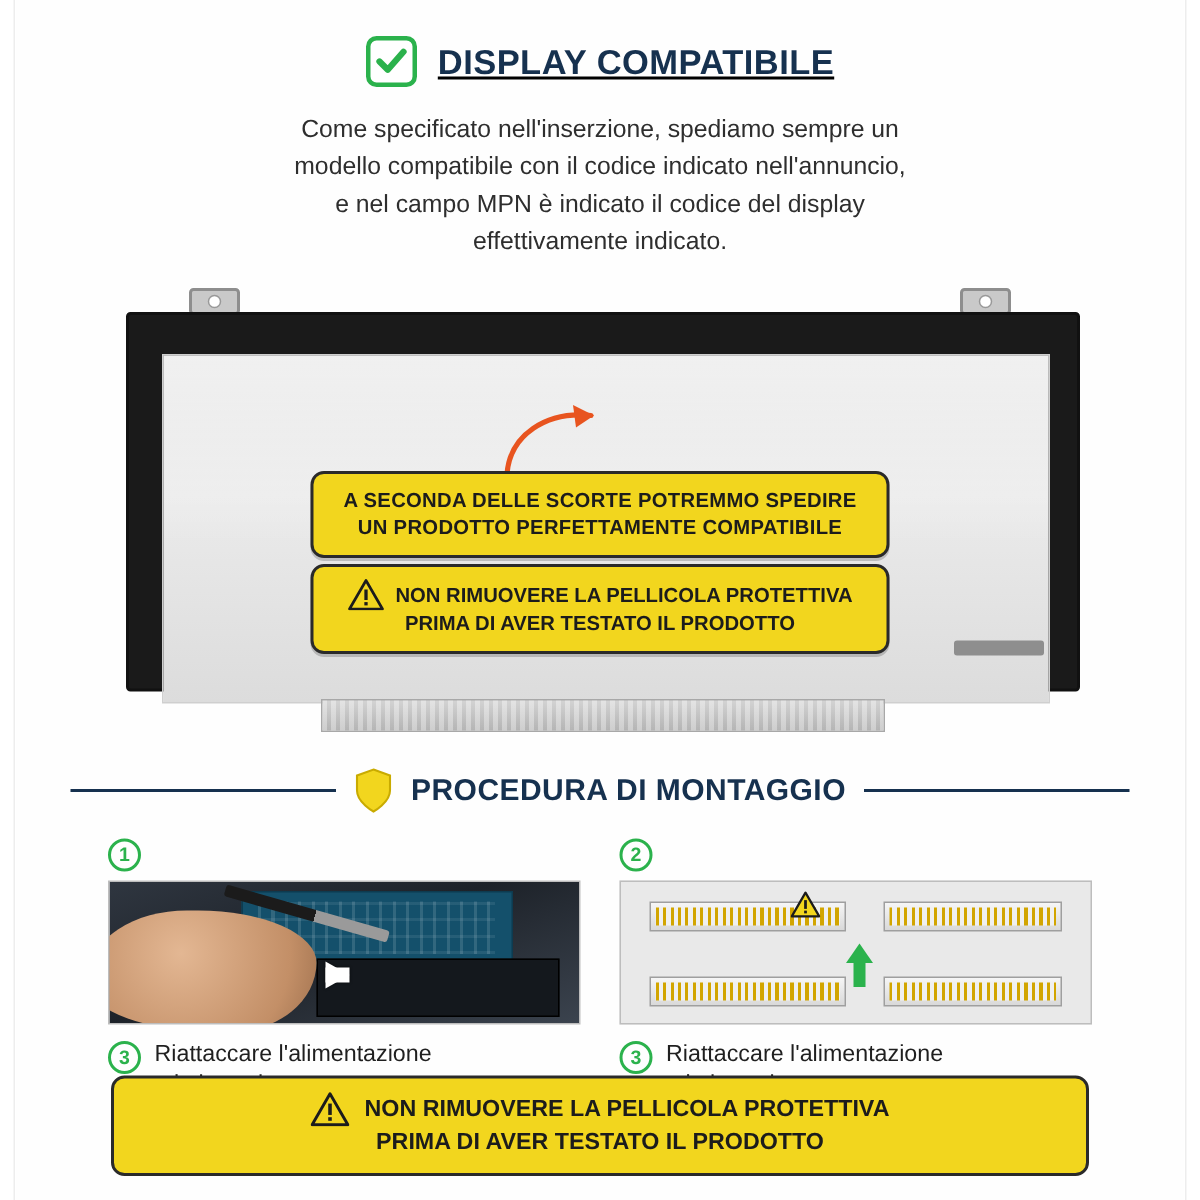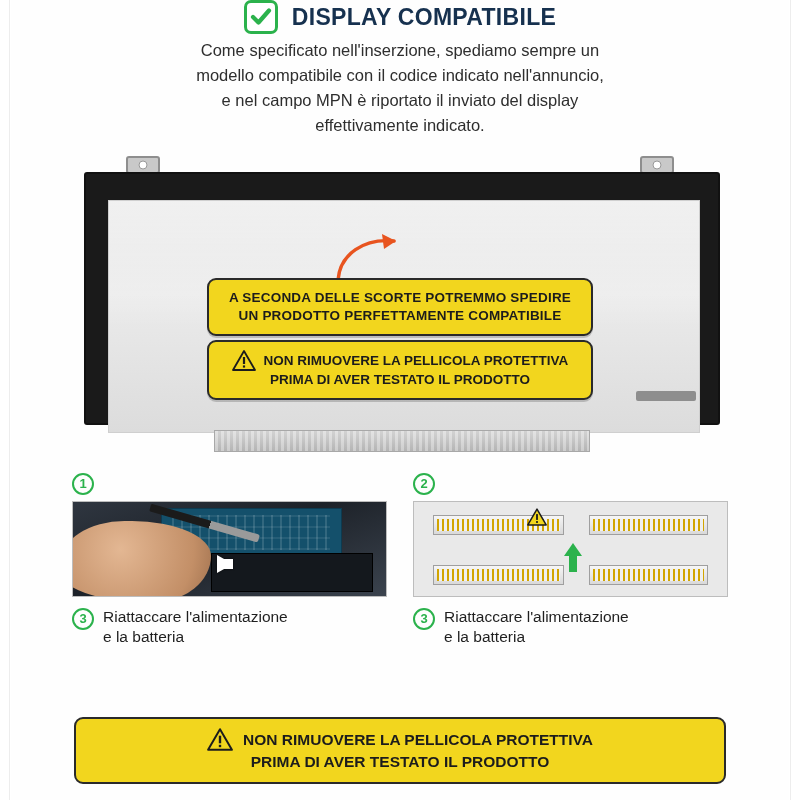--- a/index.html
+++ b/index.html
@@ -37,38 +37,40 @@
     height: 800px;
     background: #fefefe;
   }
 
   
   .header-row {
     display: flex;
     align-items: center;
     justify-content: center;
     gap: 14px;
+    padding-top: 24px;
+    text-decoration: underline;
   }
   .check-badge {
     width: 34px; height: 34px;
     border-radius: 7px;
     background: #ffffff;
     border: 3px solid #2bb24c;
     display: flex; align-items: center; justify-content: center;
     flex: 0 0 auto;
   }
   .check-badge svg { display:block; }
   .header-title {
     font-size: 23px;
     font-weight: bold;
     color: #16314f;
     letter-spacing: 0.3px;
   }
   .intro {
-    margin: 4px auto 0 auto;
+    margin: 16px auto 0 auto;
     width: 620px;
     text-align: center;
     font-size: 16.5px;
     line-height: 25px;
     color: #2e2e2e;
   }
 
   
   .screen-wrap {
     position: relative;
@@ -325,21 +327,21 @@
         <svg width="22" height="22" viewBox="0 0 22 22">
           <path d="M3 11 L8.5 16.5 L19 4.5" fill="none" stroke="#2bb24c" stroke-width="4.2" stroke-linecap="round" stroke-linejoin="round"></path>
         </svg>
       </div>
       <div class="header-title">DISPLAY COMPATIBILE</div>
     </div>
 
     <div class="intro">
       <div>Come specificato nell'inserzione, spediamo sempre un</div>
       <div>modello compatibile con il codice indicato nell'annuncio,</div>
-      <div>e nel campo MPN è riportato il inviato del display</div>
+      <div>e nel campo MPN è indicato il codice del display</div>
       <div>effettivamente indicato.</div>
     </div>
 
     <div class="screen-wrap">
       <div class="tab left"></div>
       <div class="tab right"></div>
 
       <div class="screen-bezel">
         <div class="screen-inner">
           <div class="screen-gloss"></div>
@@ -367,20 +369,28 @@
           <span>NON RIMUOVERE LA PELLICOLA PROTETTIVA</span>
         </div>
         <div>PRIMA DI AVER TESTATO IL PRODOTTO</div>
       </div>
 
       <div class="screen-foot">
         <div class="screen-foot-strip"></div>
       </div>
     </div>
 
+    <div class="proc-head">
+      <div class="proc-line"></div>
+      <svg class="shield" viewBox="0 0 26 30">
+        <path d="M13 1 L24 5 V15 C24 23 13 29 13 29 C13 29 2 23 2 15 V5 Z" fill="#f2d61e" stroke="#c9ab00" stroke-width="1.4"></path>
+      </svg>
+      <div class="proc-title">PROCEDURA DI MONTAGGIO</div>
+      <div class="proc-line"></div>
+    </div>
 
     <div class="steps-grid">
 
       <div class="step-label">
         <div class="step-num">1</div>
       </div>
 
       <div class="step-label">
         <div class="step-num">2</div>
       </div>

